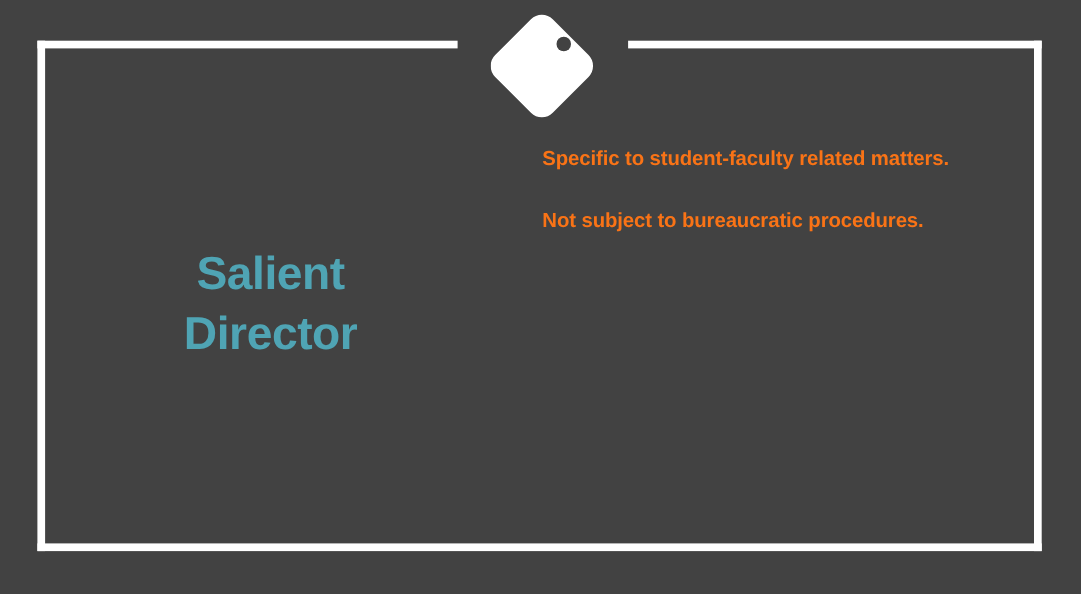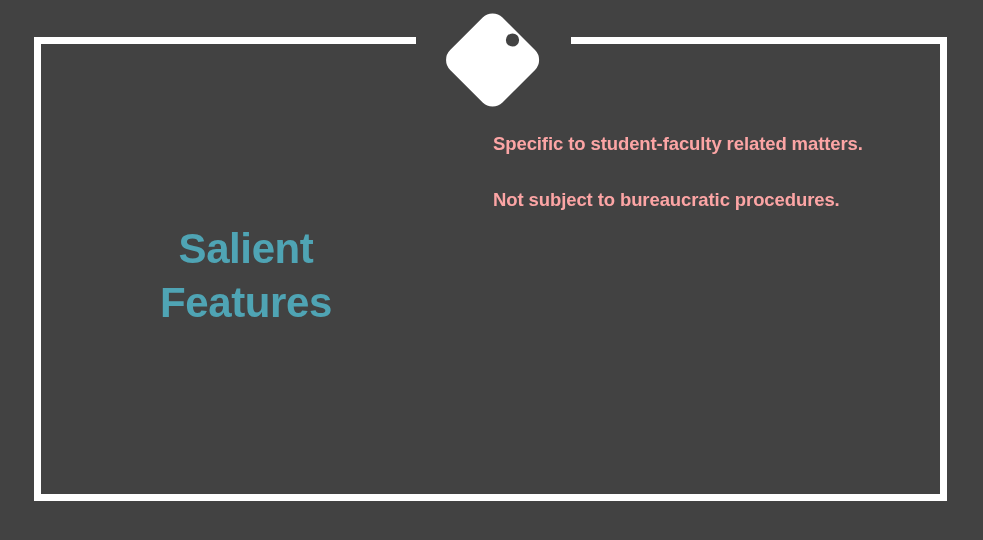--- a/index.html
+++ b/index.html
@@ -65,21 +65,21 @@
     margin: 0;
   }
 
   #bullet-block {
     position: absolute;
     left: 493px;
     top: 130px;
     width: 430px;
   }
   .bullet-item {
-    color: #fca5a5;
+    color: #f97316;
     font-size: 18.5px;
     font-weight: bold;
     line-height: 28px;
     letter-spacing: -0.1px;
     margin: 0 0 28px 0;
   }
   .bullet-item:last-child { margin-bottom: 0; }
 </style>
 </head>
 <body>
@@ -99,21 +99,21 @@
       </g>
       <circle cx="66.5" cy="28" r="6.6" fill="#424242"></circle>
     </svg>
   </div>
 
   <div id="content">
 
     <div id="title-block">
       <div id="slide-title">
         <span>Salient</span><br>
-        <span>Features</span>
+        <span>Director</span>
       </div>
     </div>
 
     <div id="bullet-block">
       <p class="bullet-item">Specific to student-faculty related matters.</p>
       <p class="bullet-item">Not subject to bureaucratic procedures.</p>
     </div>
 
   </div>
 </div>

